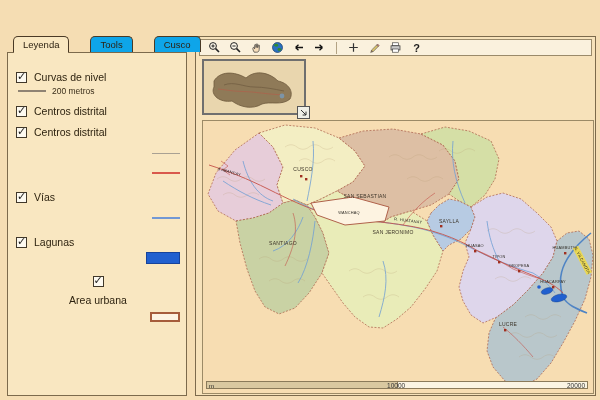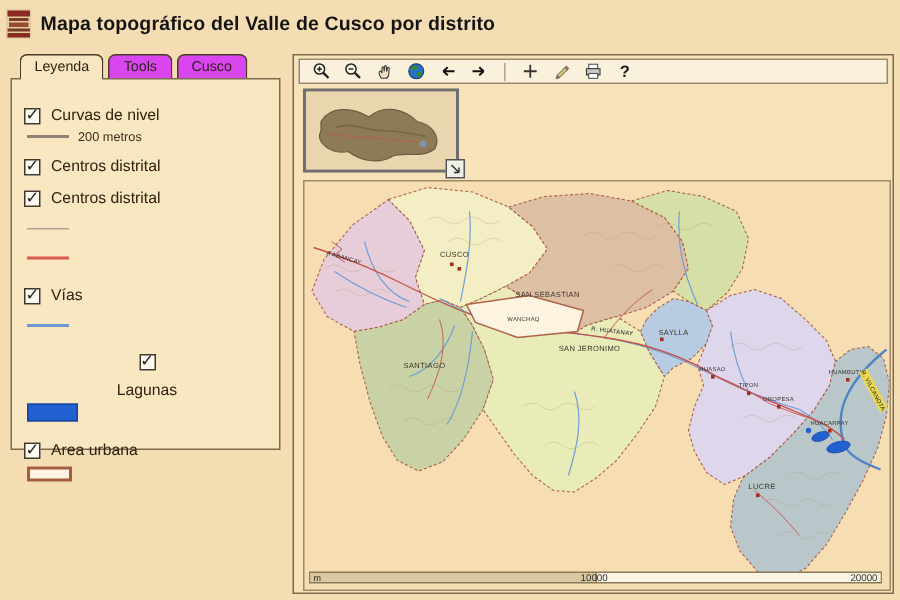--- a/index.html
+++ b/index.html
@@ -6,27 +6,27 @@
     background:#f5ddb3;font-family:"Liberation Sans",sans-serif;}
   #stage{position:relative;width:600px;height:400px;}
 
   
   .header{position:absolute;left:0;top:0;width:600px;height:31px;display:flex;
     align-items:center;gap:6px;padding-left:4px;box-sizing:border-box;}
   .header .title{font-size:13px;font-weight:bold;color:#141414;letter-spacing:.1px;}
   .logo{width:17px;height:20px;}
 
   
-  .tabs{position:absolute;left:13px;top:36px;height:16px;display:flex;gap:3px;z-index:3;}
+  .tabs{position:absolute;left:13px;top:36px;height:16px;display:flex;gap:21px;z-index:3;}
   .tab{border:1px solid #4a3a26;border-bottom:none;border-radius:5px 5px 0 0;
-    background:#d946ef;padding:2px 9px 1px 9px;font-size:9.5px;color:#2e2313;cursor:default;}
+    background:#0ea5e9;padding:2px 9px 1px 9px;font-size:9.5px;color:#2e2313;cursor:default;}
   .tab.active{background:#f9e7c1;position:relative;}
   .tab.active:after{content:"";position:absolute;left:0;right:0;bottom:-2px;height:2px;background:#f9e7c1;}
-  .sidepanel{position:absolute;left:7px;top:52px;width:180px;height:248px;
-    border:1px solid #7c6a4c;background:#f9e7c1;box-sizing:border-box;}
+  .sidepanel{position:absolute;left:7px;top:52px;width:180px;height:344px;
+    border:1px solid #7c6a4c;background:#f9e7c1;box-sizing:border-box;text-align:right;}
   .legend{padding:9px 6px 0 6px;}
   .litem{display:flex;align-items:center;gap:7px;margin:9px 0 2px 2px;}
   .cb{width:11px;height:11px;border:1px solid #41382a;background:#fdfaf1;position:relative;
     box-sizing:border-box;flex:0 0 auto;}
   .cb:after{content:"\2713";position:absolute;left:0px;top:-3px;font-size:11px;color:#1d1d1d;
     font-family:"DejaVu Sans",sans-serif;}
   .lab{font-size:10.5px;color:#2e2310;}
   .subline{display:flex;align-items:center;gap:6px;margin:3px 0 2px 4px;}
   .sw-line{width:28px;height:0;border-top:2px solid #999;}
   .sw-50{border-top:1.5px solid #b3a694;}
@@ -75,31 +75,20 @@
   .dlabel{font-size:5px;fill:#3c3428;letter-spacing:.25px;text-anchor:middle;}
   .plabel{font-size:3.9px;fill:#33302a;letter-spacing:.2px;text-anchor:middle;}
   .rlabel{font-size:4px;fill:#1e1e1e;letter-spacing:.2px;text-anchor:middle;}
   .town{fill:#a03020;}
 </style>
 </head>
 <body>
 
 <div id="stage">
 
-  <div class="header">
-    <svg class="logo" viewBox="0 0 17 20">
-      <rect x="0" y="0" width="17" height="20" fill="#e3cda0"></rect>
-      <rect x="1" y="1" width="15" height="4" fill="#8a2a22"></rect>
-      <rect x="2" y="6" width="13" height="2" fill="#7a3a2a"></rect>
-      <rect x="2" y="9" width="13" height="3" fill="#9a4a32"></rect>
-      <rect x="1" y="13" width="15" height="2" fill="#7a3a2a"></rect>
-      <rect x="1" y="16" width="15" height="3" fill="#8a2a22"></rect>
-    </svg>
-    <span class="title">Mapa topográfico del Valle de Cusco por distrito</span>
-  </div>
 
   <div class="tabs">
     <div class="tab active">Leyenda</div>
     <div class="tab">Tools</div>
     <div class="tab">Cusco</div>
   </div>
 
   <div class="sidepanel">
     <div class="legend">
 
@@ -124,27 +113,27 @@
       <div class="swrow"><span class="sw-line sw-limite" style="display:inline-block"></span></div>
 
       <div class="swrow"><span class="sw-line sw-vias" style="display:inline-block"></span></div>
 
       <div class="litem" style="margin-top:13px;">
         <span class="cb"></span>
         <span class="lab">Vías</span>
       </div>
       <div class="swrow"><span class="sw-line sw-rios" style="display:inline-block"></span></div>
 
-      <div class="litem" style="margin-top:13px;flex-direction:column;">
+      <div class="litem" style="margin-top:13px;">
         <span class="cb"></span>
         <span class="lab">Lagunas</span>
       </div>
       <div class="swrow"><span class="sw-lagunas" style="display:inline-block"></span></div>
 
-      <div class="litem" style="margin-top:8px;">
+      <div class="litem" style="margin-top:8px;flex-direction:column;">
         <span class="cb"></span>
         <span class="lab">Area urbana</span>
       </div>
       <div class="swrow"><span class="sw-urbana" style="display:inline-block"></span></div>
 
     </div>
   </div>
 
   <div class="mappanel">
 

